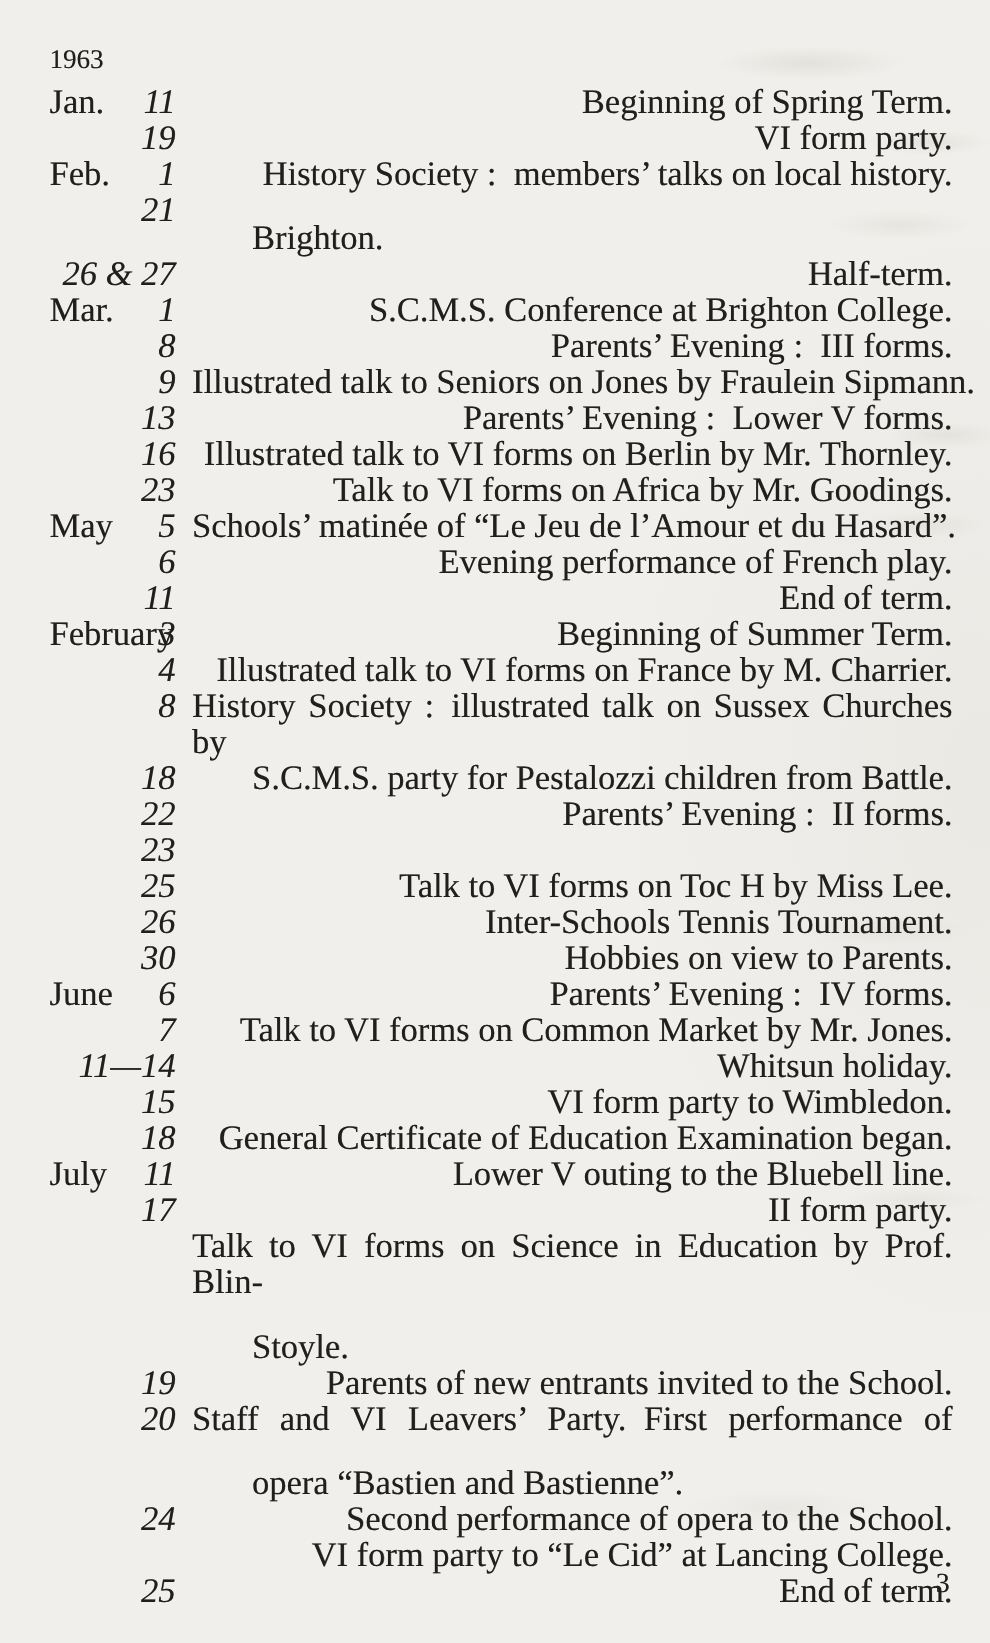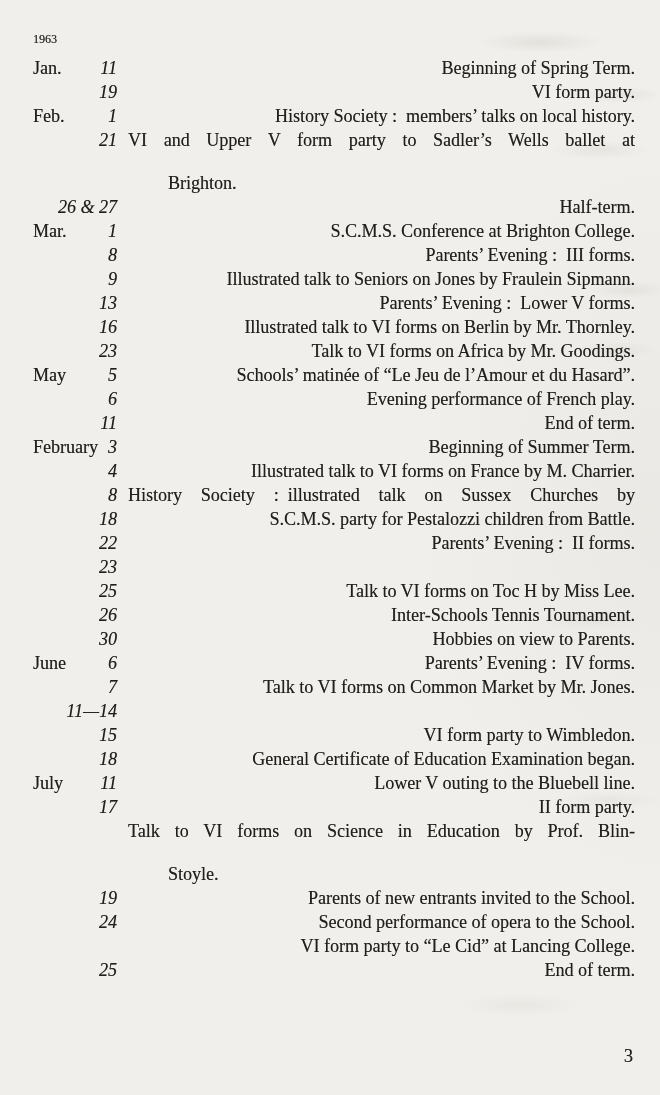--- a/index.html
+++ b/index.html
@@ -26,28 +26,28 @@
       radial-gradient(ellipse 60px 12px at 620px 95px,  rgba(110,104,94,0.09), transparent 70%),
       radial-gradient(ellipse 70px 14px at 600px 150px, rgba(110,104,94,0.08), transparent 70%),
       radial-gradient(ellipse 55px 12px at 630px 290px, rgba(110,104,94,0.08), transparent 70%),
       radial-gradient(ellipse 60px 12px at 615px 350px, rgba(110,104,94,0.07), transparent 70%),
       radial-gradient(ellipse 80px 14px at 590px 620px, rgba(110,104,94,0.06), transparent 70%),
       radial-gradient(ellipse 70px 12px at 610px 800px, rgba(110,104,94,0.06), transparent 70%),
       radial-gradient(ellipse 90px 16px at 520px 1005px,rgba(110,104,94,0.06), transparent 70%),
       radial-gradient(ellipse 330px 500px at 660px 520px, rgba(120,114,104,0.05), transparent 75%);
   }
   .year {
-    font-size: 12px;
+    font-size: 18px;
     line-height: 24px;
     margin-bottom: 5px;
     text-shadow: 0.2px 0.2px 0 rgba(33,31,28,0.55);
   }
   .row {
     display: flex;
-    font-size: 18px;
+    font-size: 23px;
     line-height: 24px;
     text-shadow: 0.2px 0.2px 0 rgba(33,31,28,0.55);
   }
   .left {
     flex: 0 0 84px;
     position: relative;
   }
   .month {
     position: absolute;
     left: 0;
@@ -116,21 +116,20 @@
           <div class="tline">History Society : members’ talks on local history.</div>
         </div>
   </div>
 
   <div class="row">
     <div class="left">
       <span class="month"></span>
       <span class="day">21</span>
     </div>
     <div class="text">
-          <div class="tline just">VI and Upper V form party to Sadler’s Wells ballet at</div>
           <div class="tcont">Brighton.</div>
         </div>
   </div>
 
   <div class="row">
     <div class="left">
       <span class="month"></span>
       <span class="day">26 &amp; 27</span>
     </div>
     <div class="text">
@@ -334,20 +333,23 @@
     <div class="text">
           <div class="tline">Talk to VI forms on Common Market by Mr. Jones.</div>
         </div>
   </div>
 
   <div class="row">
     <div class="left">
       <span class="month"></span>
       <span class="day">11—14</span>
     </div>
+    <div class="text">
+          <div class="tline">Whitsun holiday.</div>
+        </div>
   </div>
 
   <div class="row">
     <div class="left">
       <span class="month"></span>
       <span class="day">15</span>
     </div>
     <div class="text">
           <div class="tline">VI form party to Wimbledon.</div>
         </div>
@@ -397,20 +399,30 @@
   <div class="row">
     <div class="left">
       <span class="month"></span>
       <span class="day">19</span>
     </div>
     <div class="text">
           <div class="tline">Parents of new entrants invited to the School.</div>
         </div>
   </div>
 
+  <div class="row">
+    <div class="left">
+      <span class="month"></span>
+      <span class="day">20</span>
+    </div>
+    <div class="text">
+          <div class="tline just">Staff and VI Leavers’ Party. First performance of</div>
+          <div class="tcont">opera “Bastien and Bastienne”.</div>
+        </div>
+  </div>
 
   <div class="row">
     <div class="left">
       <span class="month"></span>
       <span class="day">24</span>
     </div>
     <div class="text">
           <div class="tline">Second performance of opera to the School.</div>
         </div>
   </div>

